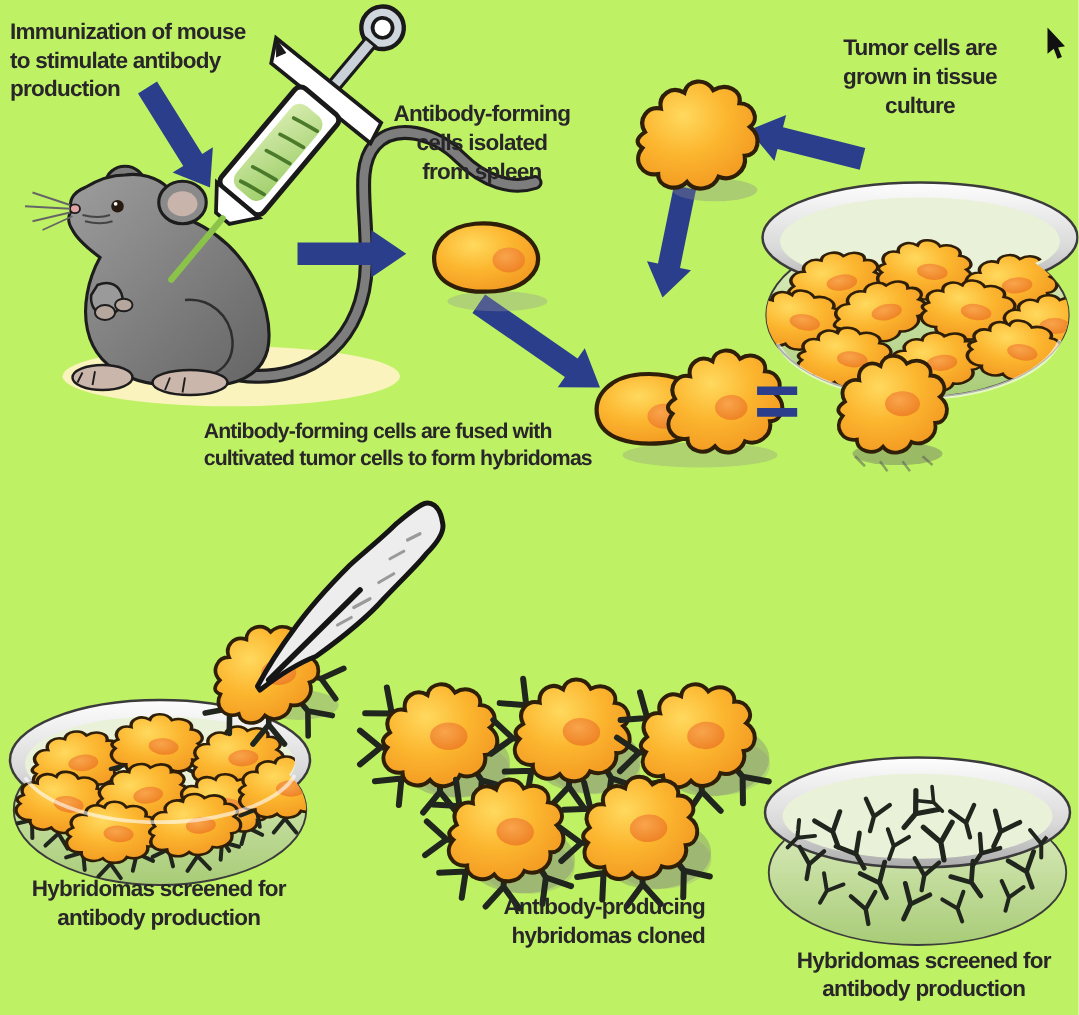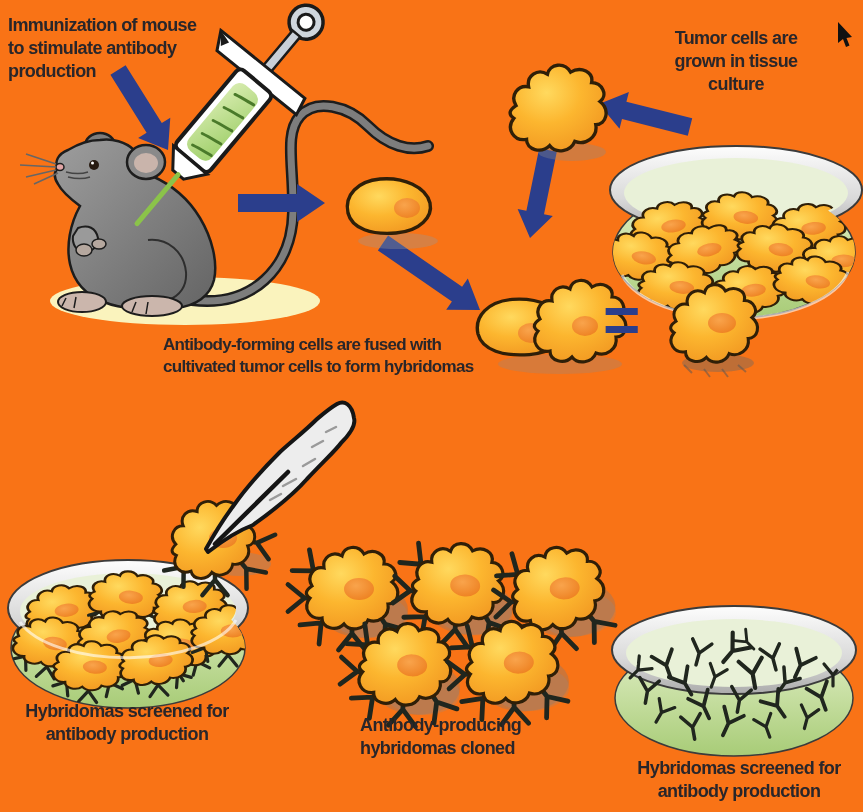--- a/index.html
+++ b/index.html
@@ -1,26 +1,26 @@
 <!DOCTYPE html>
 <html><head>
 <meta charset="utf-8">
 <style>
   html,body{margin:0;padding:0;background:#ffffff;}
-  #canvas{position:relative;width:863px;height:812px;background:#f97316;overflow:hidden;
+  #canvas{position:relative;width:863px;height:812px;background:#bef264;overflow:hidden;
           font-family:"Liberation Sans",sans-serif;}
   #art{position:absolute;left:0;top:0;}
   .label{position:absolute;color:#29262a;font-weight:700;font-size:18px;line-height:1.28;
          letter-spacing:-0.6px;white-space:pre-line;}
   #lab-immunization{left:8px;top:14px;width:230px;text-align:left;}
   #lab-spleen{left:288px;top:80px;width:195px;text-align:center;}
   #lab-tumor{left:646px;top:27px;width:180px;text-align:center;}
   #lab-fusion{left:163px;top:334px;width:370px;font-size:17px;letter-spacing:-0.7px;text-align:left;}
   #lab-screen-left{left:12px;top:700px;width:230px;text-align:center;}
-  #lab-cloned{left:360px;top:714px;width:220px;text-align:left;}
+  #lab-cloned{left:344px;top:714px;width:220px;text-align:right;}
   #lab-screen-right{left:628px;top:757px;width:222px;text-align:center;}
   #equals{position:absolute;left:603px;top:288px;font-size:64px;font-weight:700;
           color:#2b3e8c;line-height:1;letter-spacing:0;}
   .ab{stroke:#20261e;stroke-width:3.2;fill:none;stroke-linecap:round;stroke-linejoin:round;}
 </style>
 </head>
 <body>
 
 <div id="canvas">
 
@@ -275,20 +275,23 @@
       <use href="#antibodyY" class="ab" transform="translate(745,640) rotate(-45) scale(0.9)"></use>
     </g>
   </g>
 
   <polygon fill="#111111" points="838,22 838,43 843,39 846,47 849.5,45.5 846.5,38 852,37"></polygon>
 </svg>
 
 <div class="label" id="lab-immunization">Immunization of mouse
 to stimulate antibody
 production</div>
+<div class="label" id="lab-spleen">Antibody-forming
+cells isolated
+from spleen</div>
 <div class="label" id="lab-fusion">Antibody-forming cells are fused with
 cultivated tumor cells to form hybridomas</div>
 <div class="label" id="lab-tumor">Tumor cells are
 grown in tissue
 culture</div>
 <div class="label" id="lab-screen-left">Hybridomas screened for
 antibody production</div>
 <div class="label" id="lab-cloned">Antibody-producing
 hybridomas cloned</div>
 <div class="label" id="lab-screen-right">Hybridomas screened for

